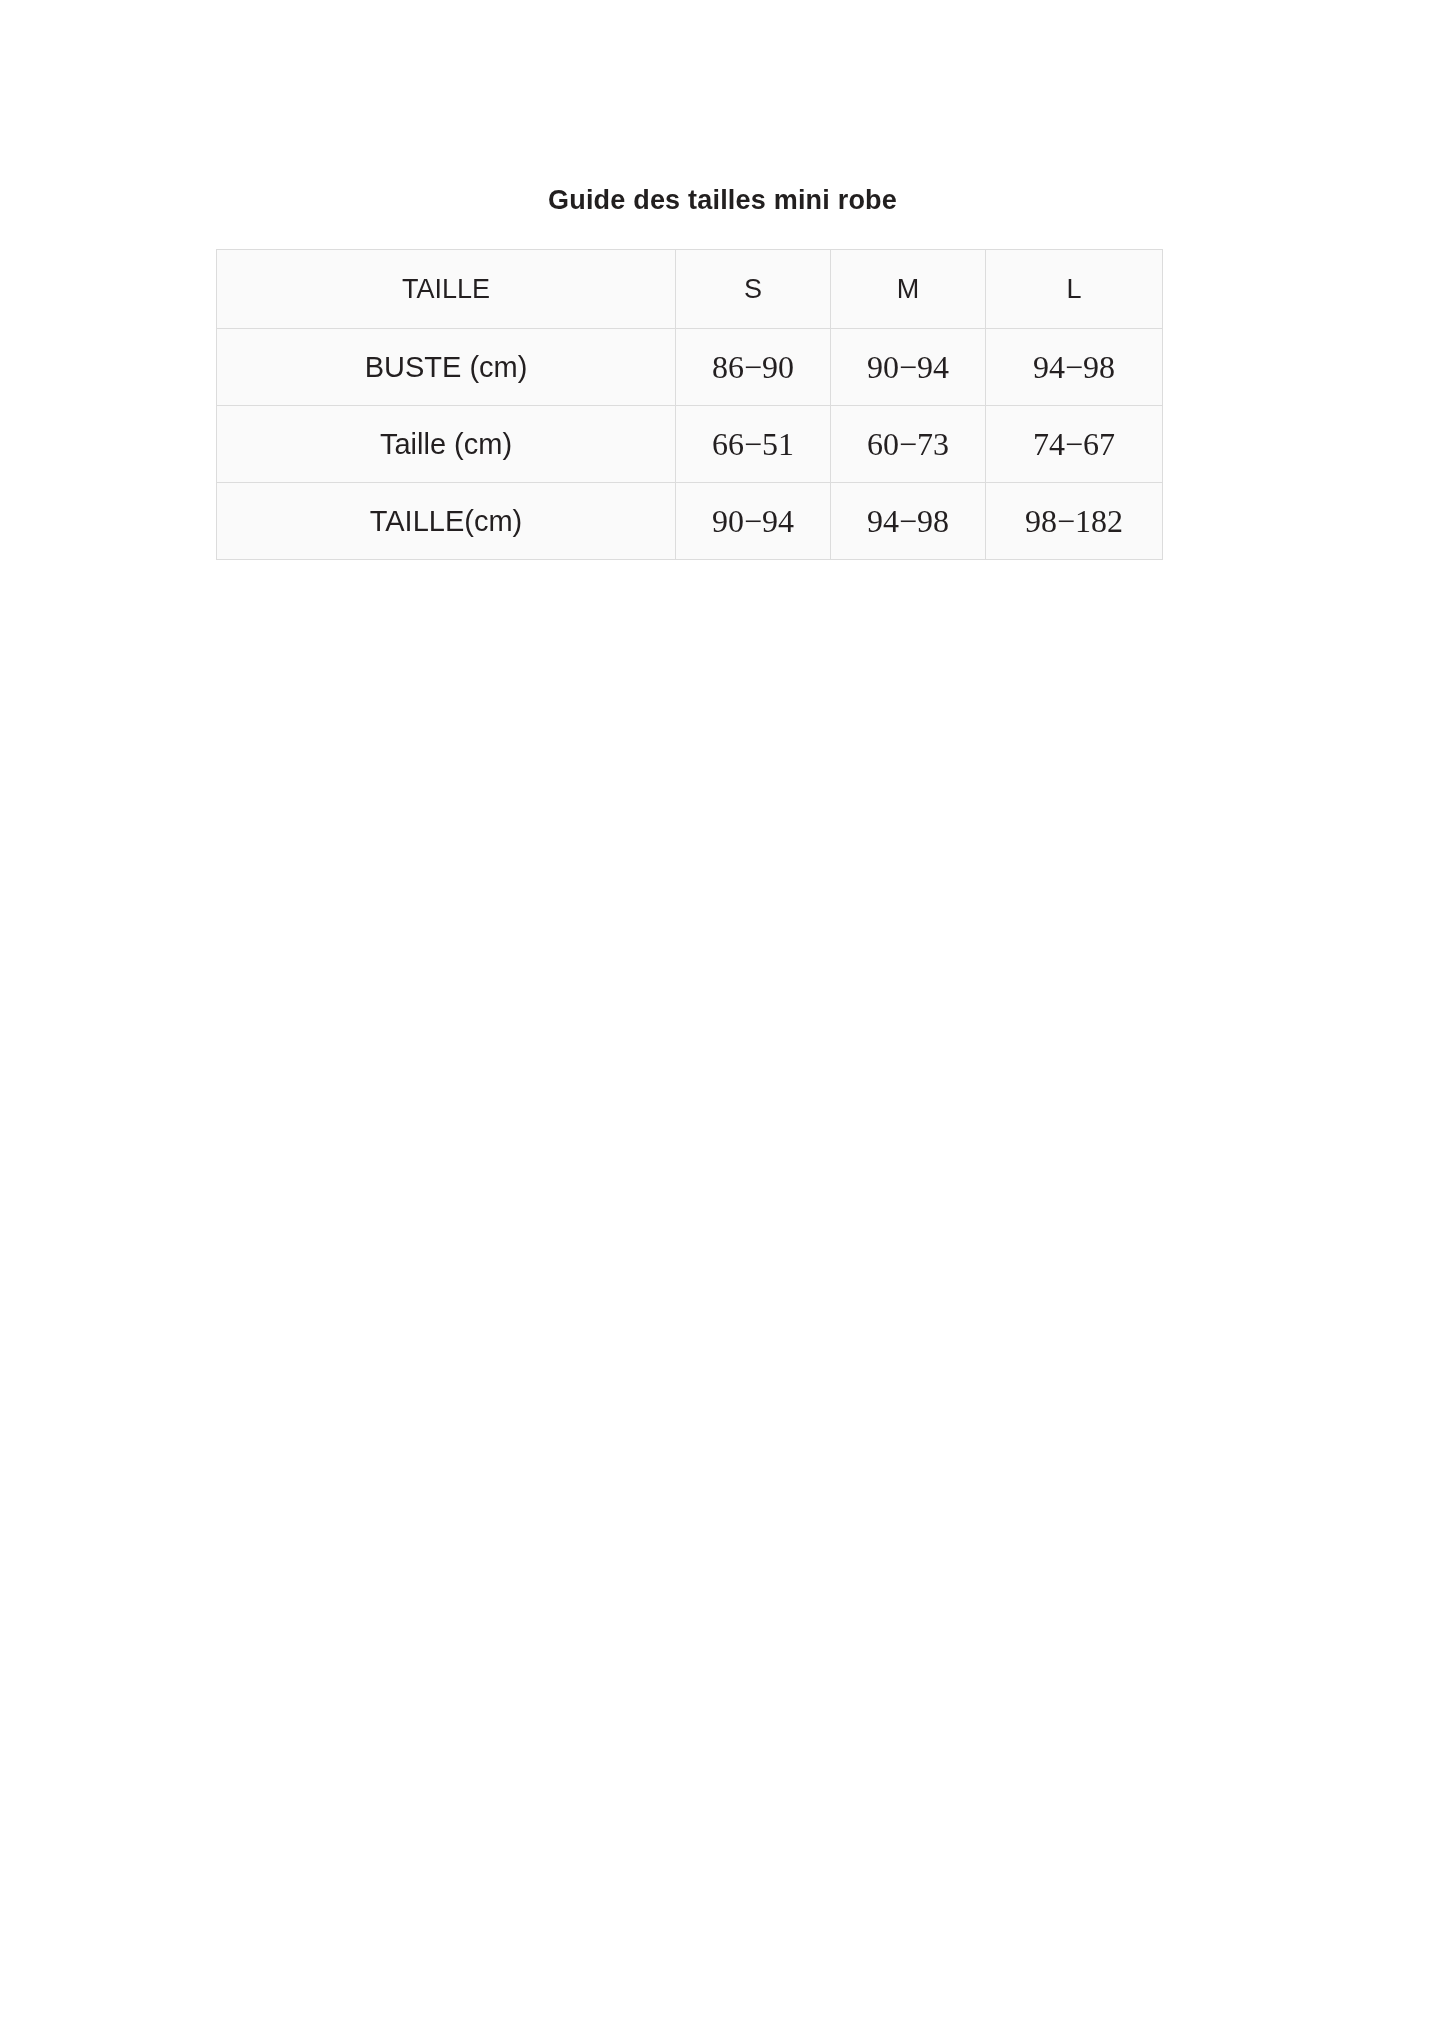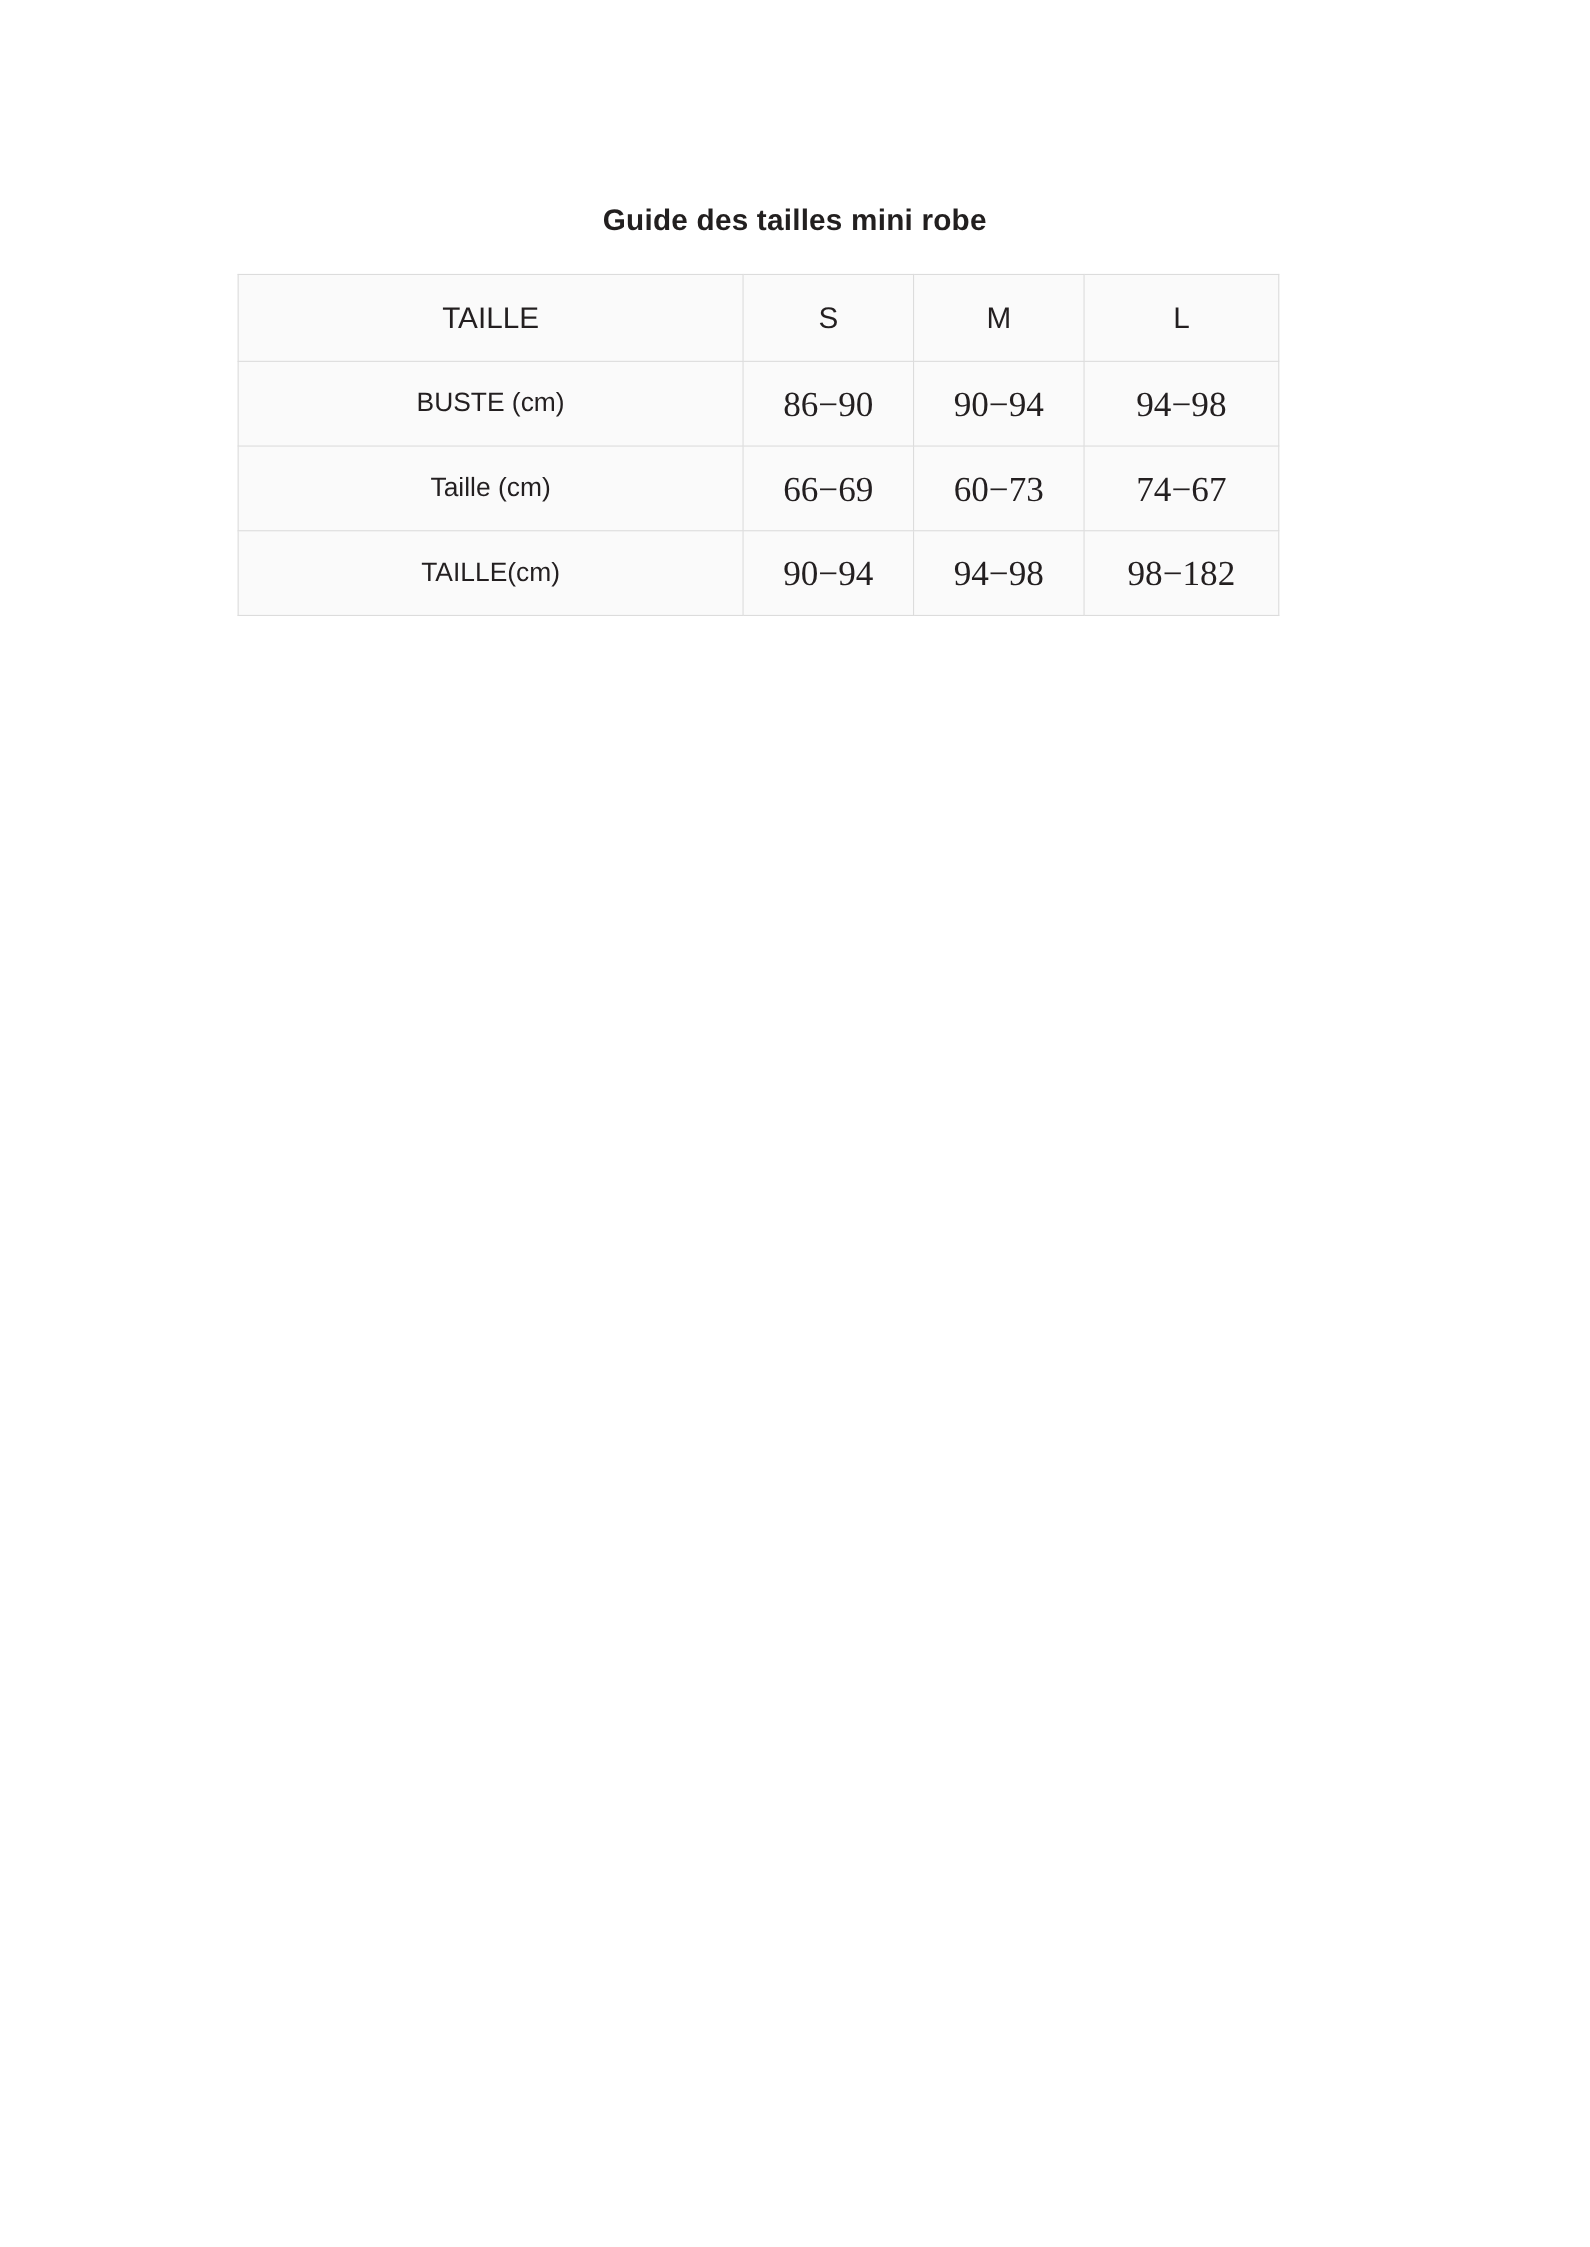--- a/index.html
+++ b/index.html
@@ -61,21 +61,21 @@
     height: 78px;
     font-size: 27px;
     font-weight: normal;
     font-family: "Liberation Sans", sans-serif;
     color: #231f20;
   }
   .size-table tbody tr {
     height: 77px;
   }
   .row-head {
-    font-size: 24px;
+    font-size: 29px;
     font-family: "Liberation Sans", sans-serif;
     color: #231f20;
   }
   .cell-val {
     font-size: 32px;
     font-family: "Liberation Serif", serif;
     color: #231f20;
   }
 </style>
 </head>
@@ -102,21 +102,21 @@
     </thead>
     <tbody>
       <tr>
         <td class="row-head">BUSTE (cm)</td>
         <td class="cell-val">86−90</td>
         <td class="cell-val">90−94</td>
         <td class="cell-val">94−98</td>
       </tr>
       <tr>
         <td class="row-head">Taille (cm)</td>
-        <td class="cell-val">66−69</td>
+        <td class="cell-val">66−51</td>
         <td class="cell-val">60−73</td>
         <td class="cell-val">74−67</td>
       </tr>
       <tr>
         <td class="row-head">TAILLE(cm)</td>
         <td class="cell-val">90−94</td>
         <td class="cell-val">94−98</td>
         <td class="cell-val">98−182</td>
       </tr>
     </tbody>

